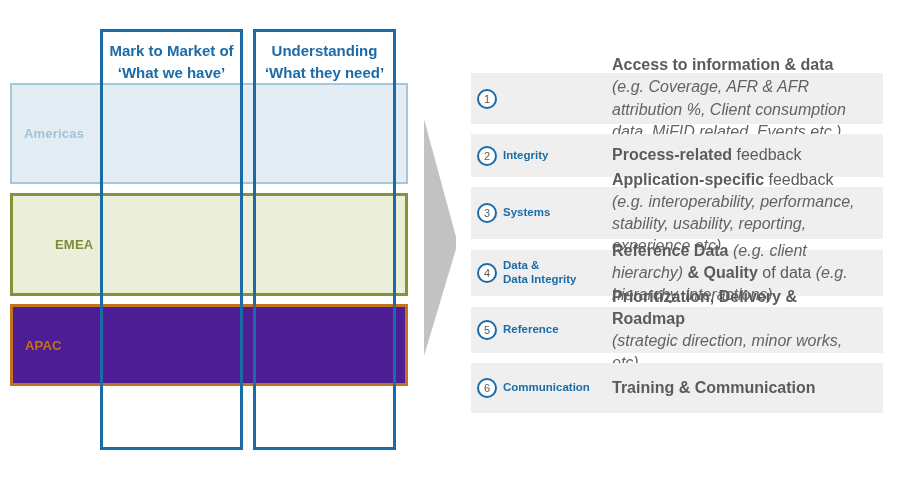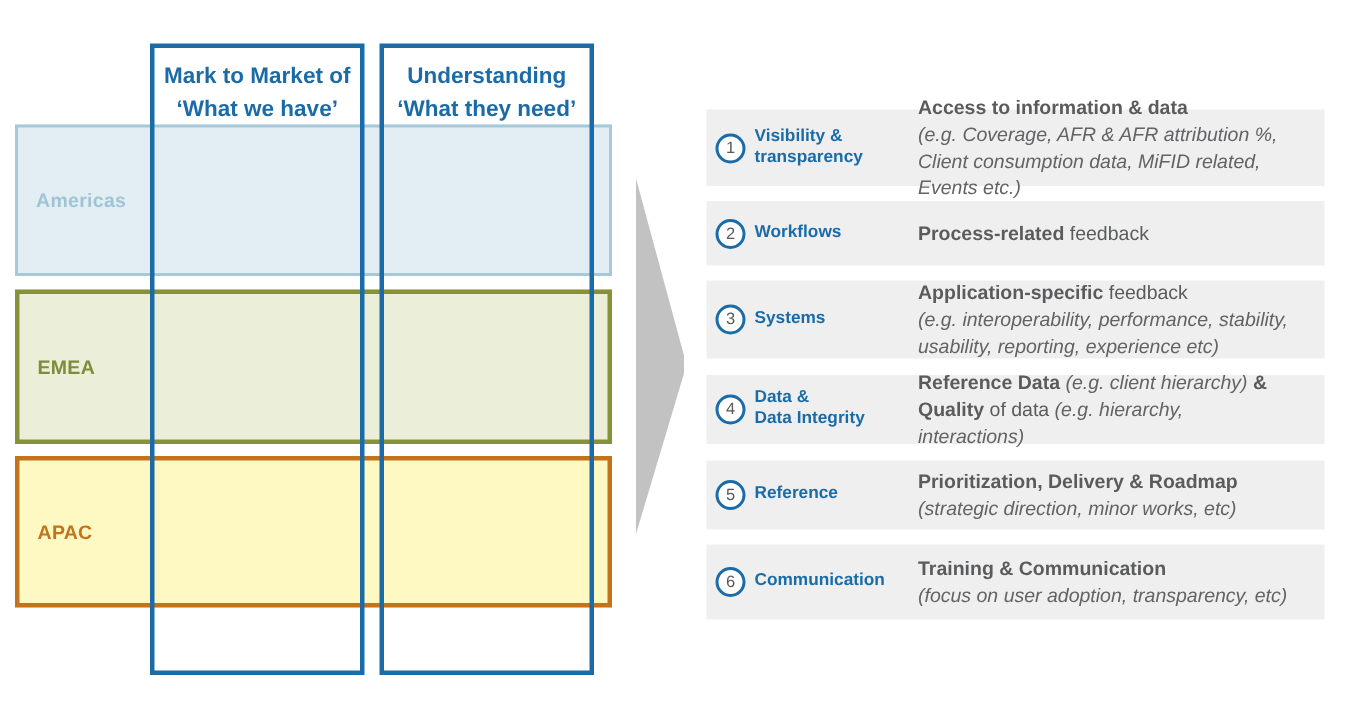--- a/index.html
+++ b/index.html
@@ -5,23 +5,23 @@
   html,body{margin:0;padding:0;background:#ffffff;}
   .stage{
     position:relative;width:900px;height:479px;background:#ffffff;
     font-family:"Liberation Sans",sans-serif;overflow:hidden;
   }
   
   .region-row{position:absolute;left:10px;width:398px;box-sizing:border-box;display:flex;align-items:center;}
   .region-label{padding-left:12px;font-weight:bold;font-size:13px;letter-spacing:.2px;}
   .row-americas{top:83px;height:101px;background:#e3eef4;border:2px solid #a6c9d9;}
   .row-americas .region-label{color:#9fc4d5;}
-  .row-emea{top:193px;height:103px;background:#ebeed8;border:3px solid #879238;}
+  .row-emea{top:193px;height:103px;background:#ebeed8;border:3px solid #879238;padding-left:30px;}
   .row-emea .region-label{color:#7f8c3a;}
-  .row-apac{top:304px;height:101px;background:#fef9c3;border:3px solid #c2731c;}
+  .row-apac{top:304px;height:82px;background:#4c1d95;border:3px solid #c2731c;}
   .row-apac .region-label{color:#c2731c;}
   .matrix-col{
     position:absolute;top:29px;height:421px;width:143px;box-sizing:border-box;
     border:3px solid #1b6ba7;background:transparent;
   }
   .col-1{left:100px;}
   .col-2{left:253px;}
   .col-header{
     margin-top:8px;text-align:center;color:#1b6ba7;font-weight:bold;
     font-size:15px;line-height:1.45;
@@ -39,21 +39,21 @@
   .band-4{top:250px;height:46px;}
   .band-5{top:307px;height:46px;}
   .band-6{top:363px;height:50px;}
   .item-left{width:135px;flex:0 0 135px;display:flex;align-items:center;gap:6px;}
   .num-circle{
     width:20px;height:20px;flex:0 0 20px;border:2px solid #1b6ba7;border-radius:50%;
     background:#ffffff;color:#595959;font-size:11px;display:flex;align-items:center;
     justify-content:center;box-sizing:border-box;
   }
   .item-title{color:#1a6ca8;font-weight:bold;font-size:11.5px;line-height:1.2;}
-  .item-desc{flex:1;font-size:13px;line-height:1.38;color:#595b5c;padding-right:24px;}
+  .item-desc{flex:1;font-size:16px;line-height:1.38;color:#595b5c;padding-right:24px;}
   .seg-bold{font-weight:bold;}
   .seg-italic{font-style:italic;color:#616365;}
   .seg-regular{}
 </style>
 </head>
 <body>
 
 <div class="stage">
 
   <div class="region-row row-americas">
@@ -73,29 +73,28 @@
     <div class="col-header">Understanding<br>‘What they need’</div>
   </div>
 
   <svg class="big-arrow" width="40" height="245" viewBox="0 0 40 245">
     <polygon points="4,4 36,122 36,134 4,241" fill="#c2c2c2"></polygon>
   </svg>
 
   <div class="band band-1">
     <div class="item-left">
       <div class="num-circle">1</div>
-      <div class="item-title">Visibility &amp;<br>transparency</div>
     </div>
     <div class="item-desc"><span class="seg-bold">Access to information &amp; data</span><br><span class="seg-italic">(e.g. Coverage, AFR &amp; AFR attribution %, Client consumption data, MiFID related, Events etc.)</span></div>
   </div>
 
   <div class="band band-2">
     <div class="item-left">
       <div class="num-circle">2</div>
-      <div class="item-title">Workflows</div>
+      <div class="item-title">Integrity</div>
     </div>
     <div class="item-desc"><span class="seg-bold">Process-related</span><span class="seg-regular"> feedback</span><br></div>
   </div>
 
   <div class="band band-3">
     <div class="item-left">
       <div class="num-circle">3</div>
       <div class="item-title">Systems</div>
     </div>
     <div class="item-desc"><span class="seg-bold">Application-specific</span><span class="seg-regular"> feedback</span><br><span class="seg-italic">(e.g. interoperability, performance, stability, usability, reporting, experience etc)</span></div>
@@ -115,16 +114,16 @@
       <div class="item-title">Reference</div>
     </div>
     <div class="item-desc"><span class="seg-bold">Prioritization, Delivery &amp; Roadmap</span><br><span class="seg-italic">(strategic direction, minor works, etc)</span></div>
   </div>
 
   <div class="band band-6">
     <div class="item-left">
       <div class="num-circle">6</div>
       <div class="item-title">Communication</div>
     </div>
-    <div class="item-desc"><span class="seg-bold">Training &amp; Communication</span><br><span class="seg-italic">(focus on user adoption, transparency, etc)</span></div>
+    <div class="item-desc"><span class="seg-bold">Training &amp; Communication</span><br></div>
   </div>
 
 </div>
 
 </body></html>

